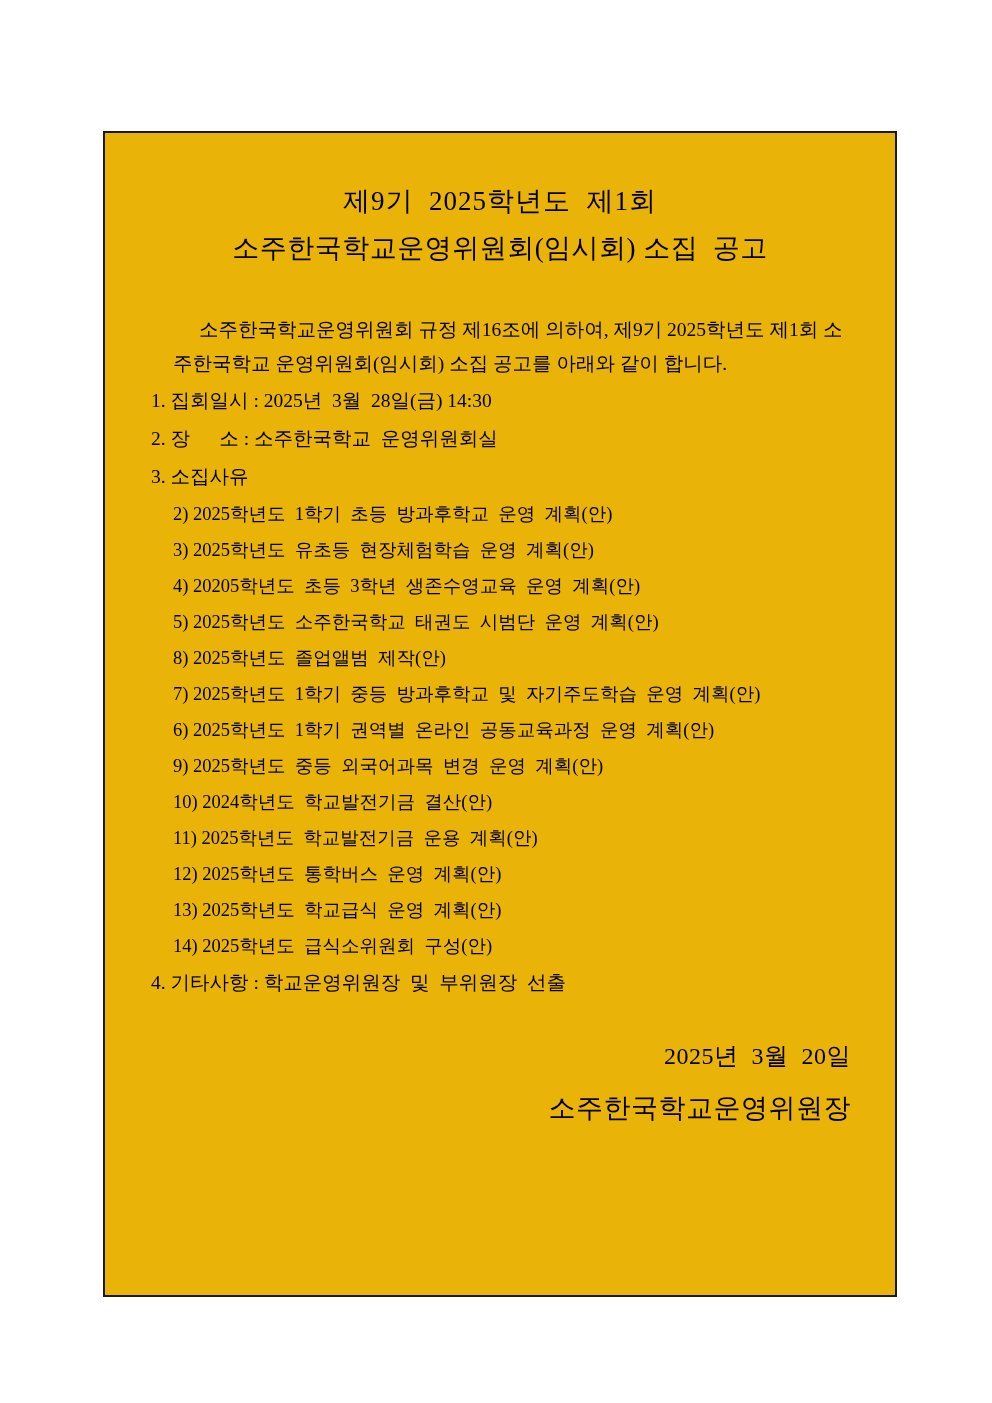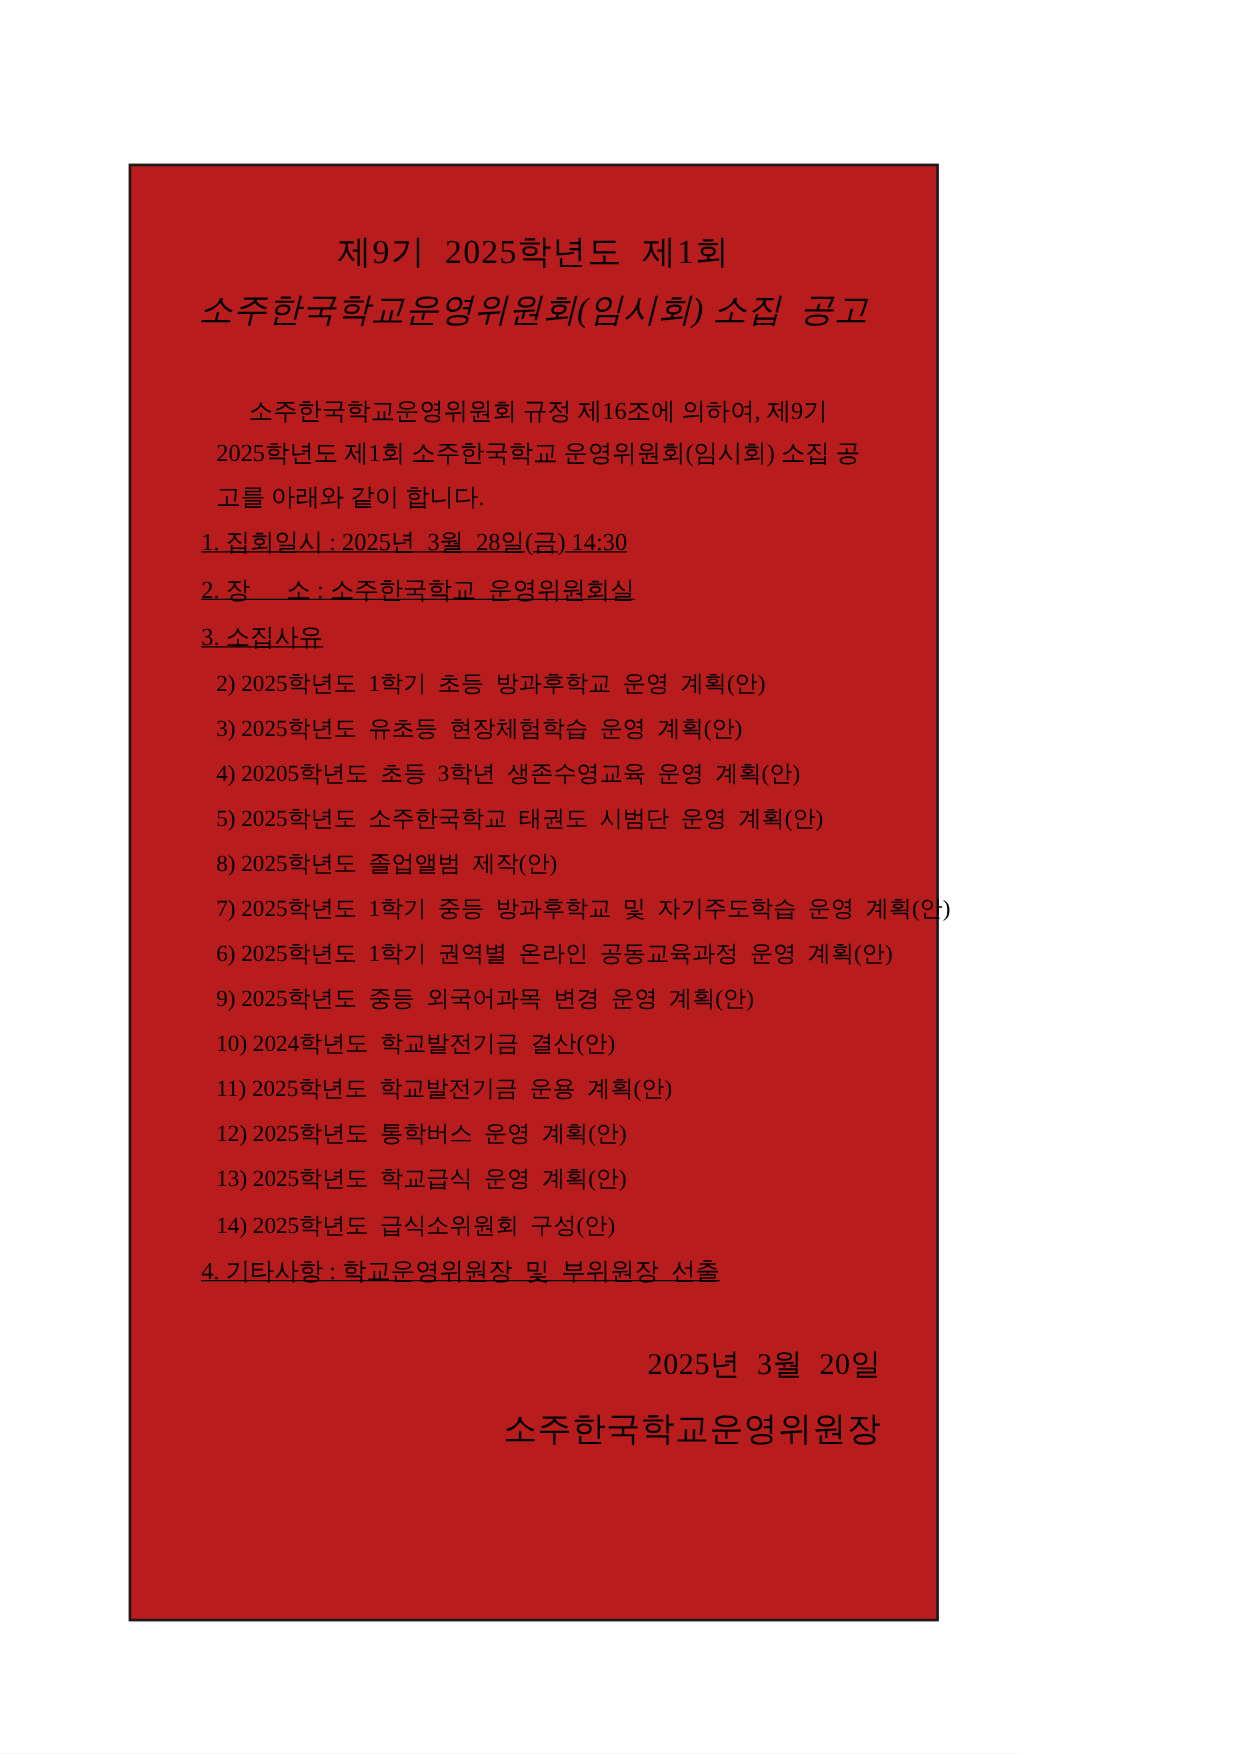--- a/index.html
+++ b/index.html
@@ -11,66 +11,64 @@
     width: 992px;
     height: 1403px;
     font-family: "Liberation Serif", "DejaVu Serif", serif;
     color: #000000;
     position: relative;
   }
   .page {
     position: absolute;
     left: 103px;
     top: 131px;
-    width: 648px;
+    width: 794px;
     height: 1166px;
     border: 2px solid #1a1a1a;
     box-sizing: border-box;
-    background: #b91c1c;
+    background: #eab308;
   }
   .inner {
     padding: 30px 44px 0 44px;
   }
   .title-block {
     text-align: center;
     margin-top: 18px;
   }
   .title-line1 {
     font-size: 27px;
     letter-spacing: 1px;
     line-height: 1.5;
     white-space: pre;
   }
   .title-line2 {
     font-size: 27px;
     letter-spacing: 0.5px;
     line-height: 1.55;
     margin-top: 6px;
     white-space: pre;
-    font-style: italic;
   }
   .intro {
     margin-top: 44px;
     font-size: 19.5px;
     line-height: 1.75;
     text-align: left;
     margin-left: 24px;
   }
   .intro .first {
     display: block;
     text-indent: 26px;
   }
   .list-item {
     font-size: 19.5px;
     line-height: 1.95;
     white-space: pre;
   }
   .num-item {
-    margin-left: 12px;
-    text-decoration: underline;
+    margin-left: 2px;
   }
   .sub-item {
     margin-left: 24px;
     font-size: 18.5px;
   }
   .sign-block {
     margin-top: 38px;
     text-align: right;
   }
   .sign-date {

